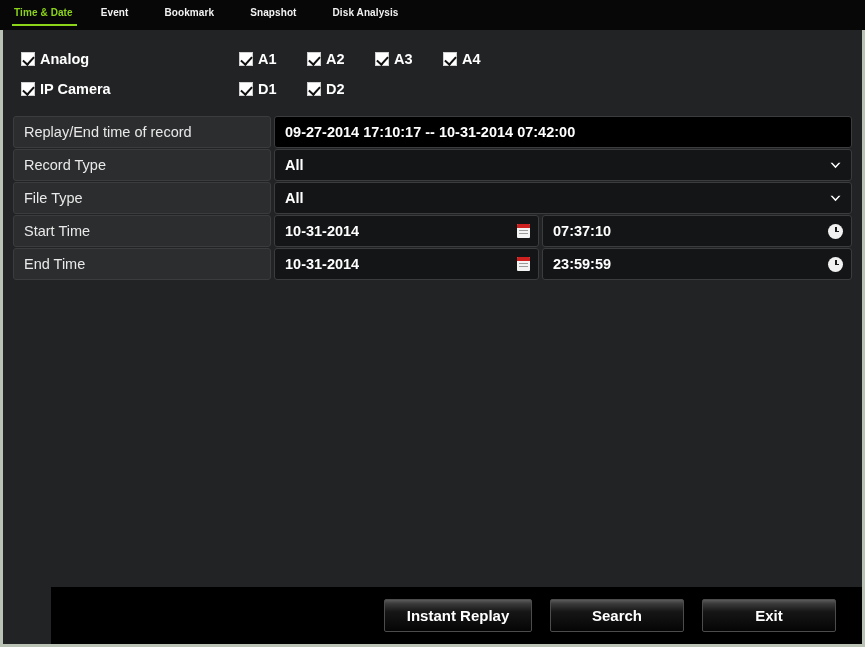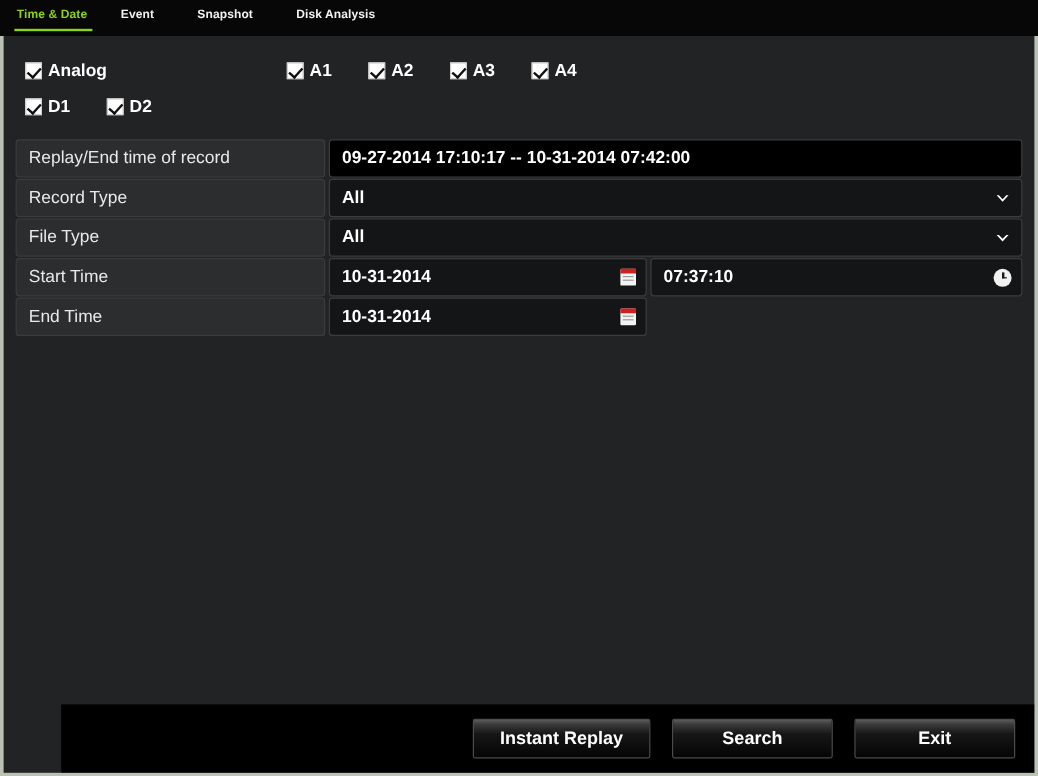--- a/index.html
+++ b/index.html
@@ -232,21 +232,21 @@
   
   #filler { flex: 1 1 auto; }
 
   
   #footer {
     flex: 0 0 57px;
     background: #000000;
     display: flex;
     align-items: center;
     justify-content: flex-end;
-    padding-right: 16px;
+    padding-right: 26px;
     gap: 18px;
     margin-left: 48px;
   }
   .btn {
     height: 33px;
     min-width: 134px;
     padding: 0 14px;
     color: #ffffff;
     font-size: 15px;
     font-weight: bold;
@@ -267,20 +267,23 @@
 <div id="window">
 
   <div id="tabbar">
     <div class="tab active">
       <span>Time &amp; Date</span>
     </div>
     <div class="tab">
       <span>Event</span>
     </div>
     <div class="tab">
+      <span>Bookmark</span>
+    </div>
+    <div class="tab">
       <span>Snapshot</span>
     </div>
     <div class="tab">
       <span>Disk Analysis</span>
     </div>
   </div>
 
   <div id="panel">
     <div id="panel-inner">
 
@@ -303,20 +306,24 @@
             <span class="box"></span>
             <span class="lbl">A3</span>
           </label>
           <label class="cbx chan">
             <span class="box"></span>
             <span class="lbl">A4</span>
           </label>
         </div>
 
         <div class="cam-row">
+          <label class="cbx grp-main">
+            <span class="box"></span>
+            <span class="lbl">IP Camera</span>
+          </label>
           <label class="cbx chan">
             <span class="box"></span>
             <span class="lbl">D1</span>
           </label>
           <label class="cbx chan">
             <span class="box"></span>
             <span class="lbl">D2</span>
           </label>
         </div>
 
@@ -365,20 +372,24 @@
             <span class="txt">07:37:10</span>
             <span class="clock-icon"></span>
           </div>
         </div>
 
         <div class="frow">
           <div class="flabel">End Time</div>
           <div class="fvalue date-cell">
             <span class="txt">10-31-2014</span>
             <span class="cal-icon"></span>
+          </div>
+          <div class="fvalue time-cell">
+            <span class="txt">23:59:59</span>
+            <span class="clock-icon"></span>
           </div>
         </div>
 
       </div>
 
       <div id="filler"></div>
     </div>
 
     <div id="footer">
       <div class="btn wide">

